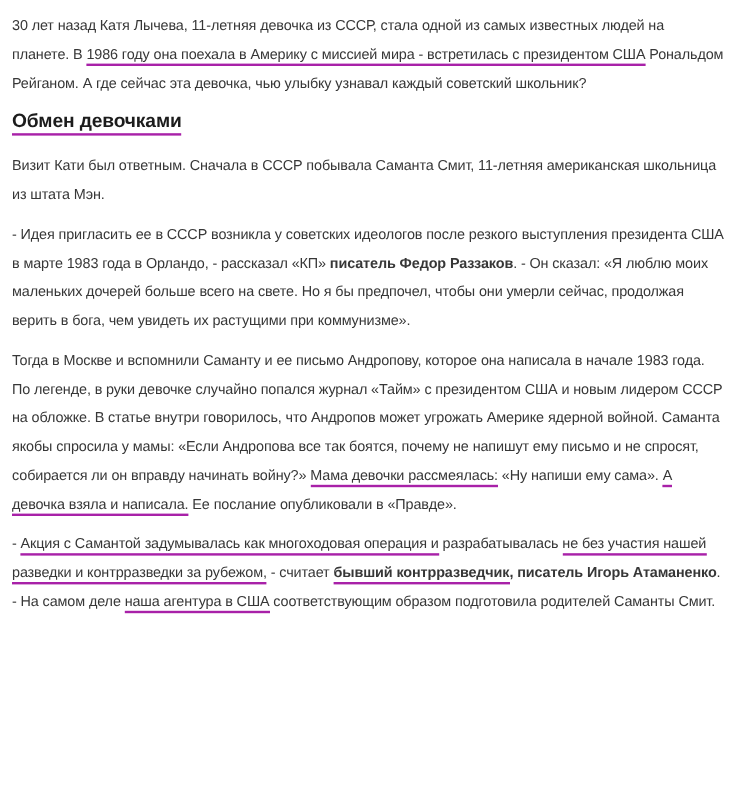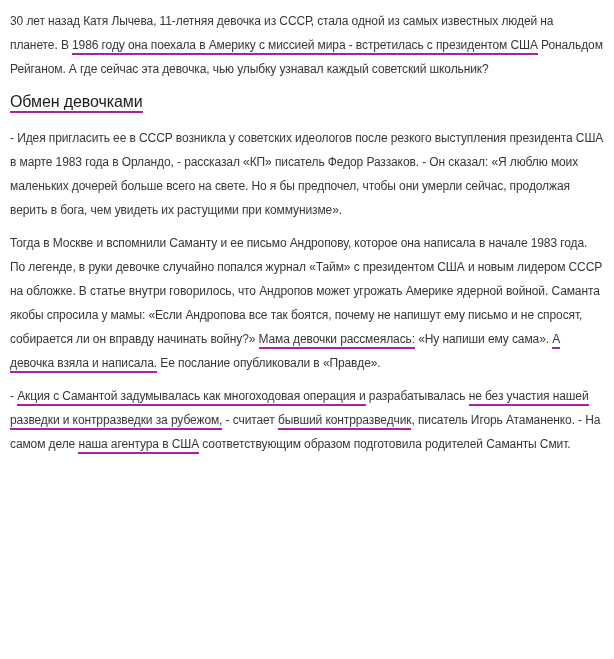--- a/index.html
+++ b/index.html
@@ -28,30 +28,31 @@
     color: var(--text);
   }
   h3.heading {
     font-size: 16px;
     line-height: 24px;
     letter-spacing: -0.1px;
     margin: 2px 0 12px 0;
     font-weight: bold;
     color: var(--heading);
   }
-  .b { font-weight: normal; text-align: right; }
+  .b { font-weight: bold; text-align: right; }
   .u {
     border-bottom: 2px solid var(--underline);
     padding-bottom: 1px;
   }
 </style>
 </head>
 <body>
 
 <div class="page">
   <div id="article">
       <p class="para"><span class="">30 лет назад Катя Лычева, 11-летняя девочка из СССР, стала одной из самых известных людей на планете. В </span><span class="u">1986 году она поехала в Америку с миссией мира - встретилась с президентом США</span><span class=""> Рональдом Рейганом. А где сейчас эта девочка, чью улыбку узнавал каждый советский школьник?</span></p>
       <h3 class="heading"><span class="b u">Обмен девочками</span></h3>
+      <p class="para"><span class="">Визит Кати был ответным. Сначала в СССР побывала Саманта Смит, 11-летняя американская школьница из штата Мэн.</span></p>
       <p class="para"><span class="">- Идея пригласить ее в СССР возникла у советских идеологов после резкого выступления президента США в марте 1983 года в Орландо, - рассказал «КП» </span><span class="b">писатель Федор Раззаков</span><span class="">. - Он сказал: «Я люблю моих маленьких дочерей больше всего на свете. Но я бы предпочел, чтобы они умерли сейчас, продолжая верить в бога, чем увидеть их растущими при коммунизме».</span></p>
       <p class="para"><span class="">Тогда в Москве и вспомнили Саманту и ее письмо Андропову, которое она написала в начале 1983 года. По легенде, в руки девочке случайно попался журнал «Тайм» с президентом США и новым лидером СССР на обложке. В статье внутри говорилось, что Андропов может угрожать Америке ядерной войной. Саманта якобы спросила у мамы: «Если Андропова все так боятся, почему не напишут ему письмо и не спросят, собирается ли он вправду начинать войну?» </span><span class="u">Мама девочки рассмеялась:</span><span class=""> «Ну напиши ему сама». </span><span class="u">А девочка взяла и написала.</span><span class=""> Ее послание опубликовали в «Правде».</span></p>
       <p class="para"><span class="">- </span><span class="u">Акция с Самантой задумывалась как многоходовая операция и</span><span class=""> разрабатывалась </span><span class="u">не без участия нашей разведки и контрразведки за рубежом,</span><span class=""> - считает </span><span class="b u">бывший контрразведчик</span><span class="b">, писатель Игорь Атаманенко</span><span class="">. - На самом деле </span><span class="u">наша агентура в США</span><span class=""> соответствующим образом подготовила родителей Саманты Смит.</span></p>
     </div>
 </div>
 
 </body></html>

